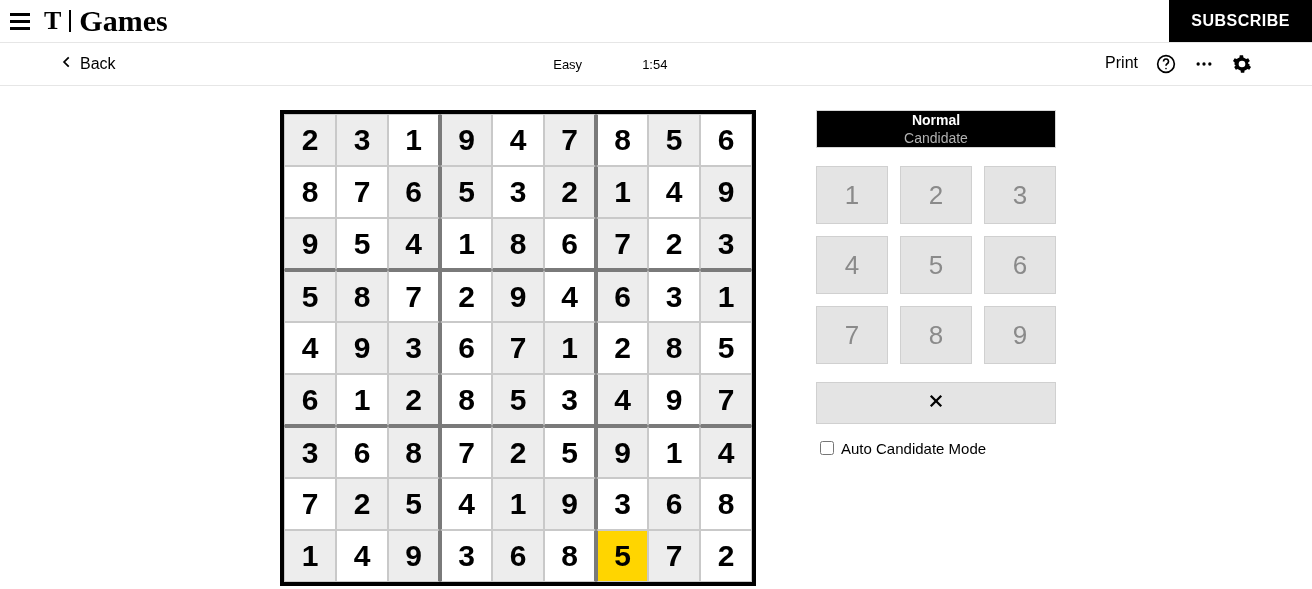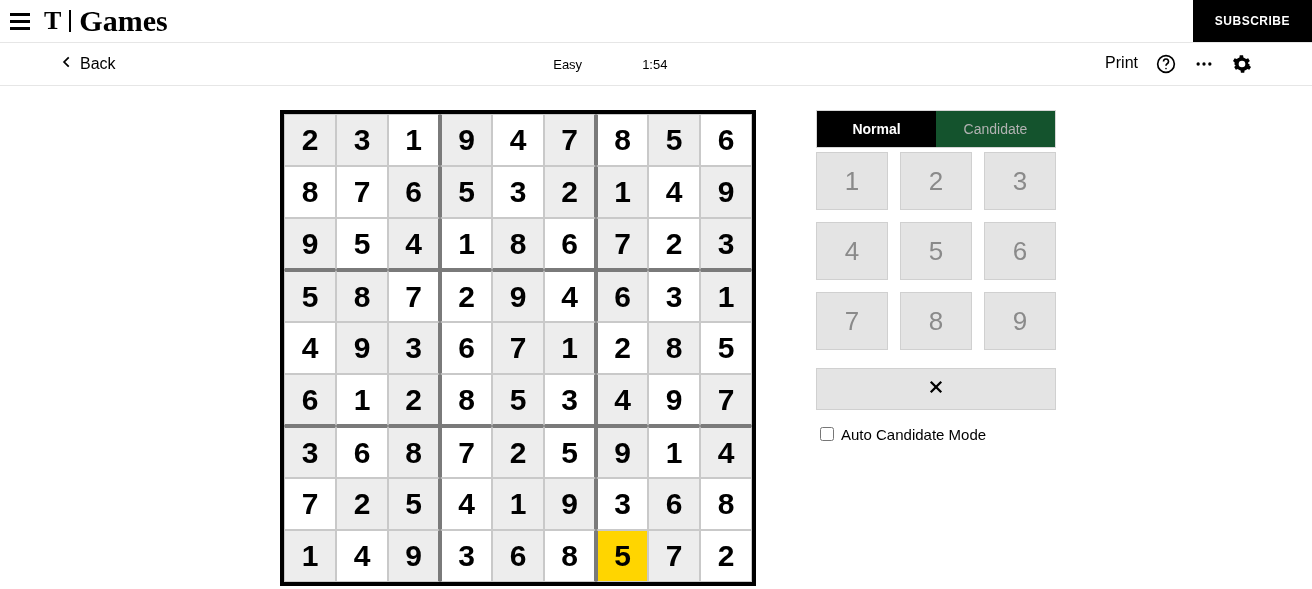--- a/index.html
+++ b/index.html
@@ -7,21 +7,21 @@
 
   
   .app-bar { height:42px; border-bottom:1px solid #e6e6e6; display:flex; align-items:center; justify-content:space-between; }
   .app-bar-left { display:flex; align-items:center; gap:10px; padding-left:6px; }
   .hamburger { display:flex; flex-direction:column; gap:4px; cursor:pointer; padding:4px; }
   .hamburger span { display:block; width:20px; height:3px; background:#000; }
   .brand { display:flex; align-items:center; gap:8px; font-weight:700; font-size:26px; letter-spacing:0; }
   .brand .t { font-family: Georgia, 'Times New Roman', serif; font-weight:900; font-size:26px; }
   .brand .bar { width:2px; height:22px; background:#000; }
   .brand .games { font-family: Georgia, 'Times New Roman', serif; font-weight:900; font-size:30px; }
-  .subscribe { background:#000; color:#fff; height:42px; padding:0 22px; border:none; font-weight:700; font-size:12px; letter-spacing:0.5px; cursor:pointer; }
+  .subscribe { background:#000; color:#fff; height:42px; padding:0 22px; border:none; font-weight:700; font-size:16px; letter-spacing:0.5px; cursor:pointer; }
 
   
   .sub-bar { height:42px; border-bottom:1px solid #e6e6e6; display:flex; align-items:center; justify-content:space-between; padding:0 60px; font-size:16px; }
   .sub-left { display:flex; gap:6px; cursor:pointer; }
   .chevron-left { display:inline-block; }
   .sub-center { display:flex; gap:60px; font-size:13px;}
   .sub-right { display:flex; gap:18px; }
   .icon-btn { cursor:pointer; display:flex; align-items:center; justify-content:center; }
 
   
@@ -35,24 +35,24 @@
   .cell.user { background:#fff; }
   .cell.selected { background:#ffd500; }
   
   .cell[data-col="2"], .cell[data-col="5"] { border-right:2px solid #7a7a7a; }
   .cell[data-col="3"], .cell[data-col="6"] { border-left:2px solid #7a7a7a; }
   .cell[data-row="2"], .cell[data-row="5"] { border-bottom:2px solid #7a7a7a; }
   .cell[data-row="3"], .cell[data-row="6"] { border-top:2px solid #7a7a7a; }
 
   
   .panel { width:240px; }
-  .mode-tabs { display:flex; border:1px solid #d6d6d6; height:36px; margin-bottom:4px; }
+  .mode-tabs { display:flex; border:1px solid #d6d6d6; height:36px; margin-bottom:18px;flex-direction:column; }
   .mode-tab { flex:1; display:flex; align-items:center; justify-content:center; font-size:14px; cursor:pointer; }
   .mode-tab.active { background:#000; color:#fff; font-weight:700; }
-  .mode-tab.inactive { color:#b2b2b2; background:#14532d; }
+  .mode-tab.inactive { color:#b2b2b2; background:#000000; }
   .keypad { display:grid; grid-template-columns:repeat(3,1fr); gap:12px; }
   .key { height:56px; background:#e4e4e4; border:1px solid #d0d0d0; display:flex; align-items:center; justify-content:center; font-size:26px; color:#8a8a8a; cursor:pointer; font-family: Helvetica, Arial, sans-serif; }
   .key.wide { grid-column:1 / span 3; height:40px; font-size:22px; color:#000; margin-top:6px;}
   .auto-row { display:flex; align-items:center; gap:4px; margin-top:14px; font-size:15px; }
   .auto-row input { width:14px; height:14px; }
 
 </style>
 </head>
 <body>
 

